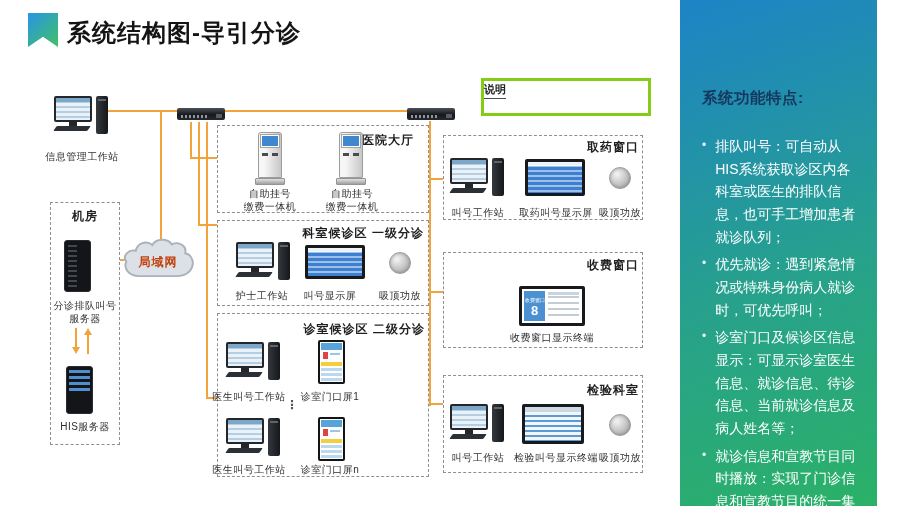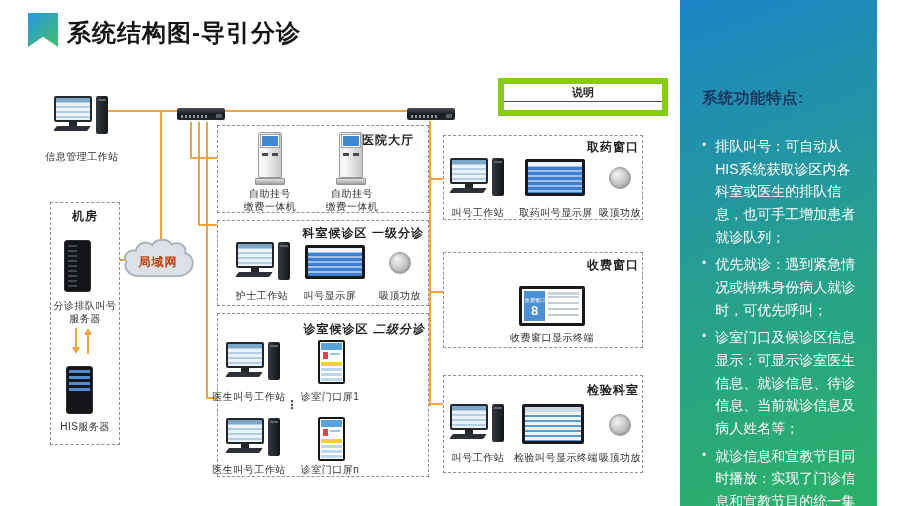--- a/index.html
+++ b/index.html
@@ -16,21 +16,21 @@
   
   .panel { position:absolute; left:680px; top:0; width:197px; height:506px;
     background:linear-gradient(160deg,#1d83c6 0%,#27a18c 55%,#2bb167 100%);
     padding:88px 16px 0 22px; }
   .panel h2 { font-size:15.5px; font-weight:800; color:#17375e; letter-spacing:.5px; margin-bottom:26px; }
   .panel ul { list-style:none; }
   .panel li { display:flex; gap:9px; color:#fff; font-size:14px; line-height:1.62; margin-bottom:5px; }
   .panel li::before { content:"\2022"; color:#eaf3fa; font-size:12px; line-height:1.7; }
 
   
-  .legend { position:absolute; left:498px; top:78px; width:170px; height:38px; border:6px solid #84cc16; background:#fff; display:flex; flex-direction:column; }
+  .legend { position:absolute; left:481px; top:78px; width:170px; height:38px; border:3px solid #84cc16; background:#fff; display:flex; flex-direction:row; }
   .legend-head { height:18px; border-bottom:1px solid #4c4c4c; display:flex; align-items:center; justify-content:center; font-size:11px; font-weight:700; color:#222; }
   .legend-row { flex:1; display:flex; }
   .legend-sym { width:38px; border-right:1px solid #4c4c4c; display:flex; align-items:center; justify-content:center; }
   .legend-dash { width:18px; height:2px; background:#F2A33C; }
   .legend-text { flex:1; display:flex; align-items:center; justify-content:center; font-size:11px; color:#222; }
 
   
   .zone { position:absolute; border:1px dashed #8f8f8f; background:#fff; }
   .zone-label { position:absolute; font-size:12px; font-weight:600; color:#1f1f1f; letter-spacing:1px; text-align:center; }
 
@@ -162,21 +162,21 @@
   <div class="zone" style="left:217px;top:313px;width:212px;height:164px;"></div>
   <div class="zone" style="left:443px;top:135px;width:200px;height:85px;"></div>
   <div class="zone" style="left:443px;top:252px;width:200px;height:96px;"></div>
   <div class="zone" style="left:443px;top:375px;width:200px;height:98px;"></div>
 
   <div class="zone-label" style="left:50px;top:208px;width:70px;">机房</div>
   <div class="zone-label" style="left:352px;top:132px;width:72px;">医院大厅</div>
   <div class="zone-label" style="left:300px;top:225px;width:70px;">科室候诊区</div>
   <div class="zone-label" style="left:370px;top:225px;width:56px;">一级分诊</div>
   <div class="zone-label" style="left:301px;top:321px;width:70px;">诊室候诊区</div>
-  <div class="zone-label" style="left:371px;top:321px;width:56px;font-style:italic;">二级分诊</div>
+  <div class="zone-label" style="left:371px;top:321px;width:56px;">二级分诊</div>
   <div class="zone-label" style="left:585px;top:139px;width:56px;">取药窗口</div>
   <div class="zone-label" style="left:585px;top:257px;width:56px;">收费窗口</div>
   <div class="zone-label" style="left:585px;top:382px;width:56px;">检验科室</div>
 
   <div class="sw" style="left:177px;top:108px;"></div>
   <div class="sw" style="left:407px;top:108px;"></div>
 
   <div class="pc" style="left:54px;top:96px;">
     <div class="mon"></div>
       <div class="stand"></div>

